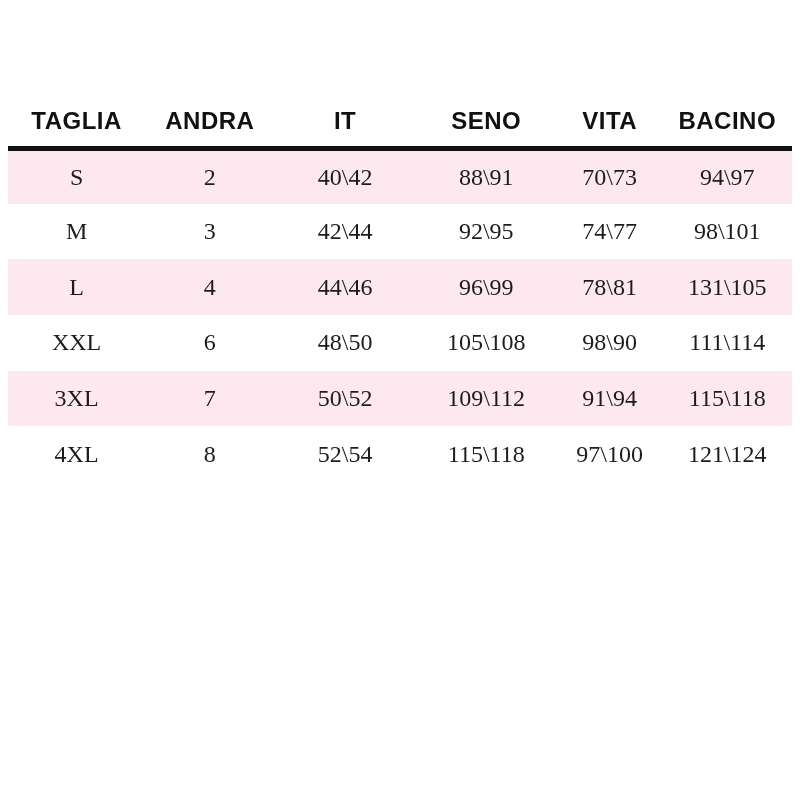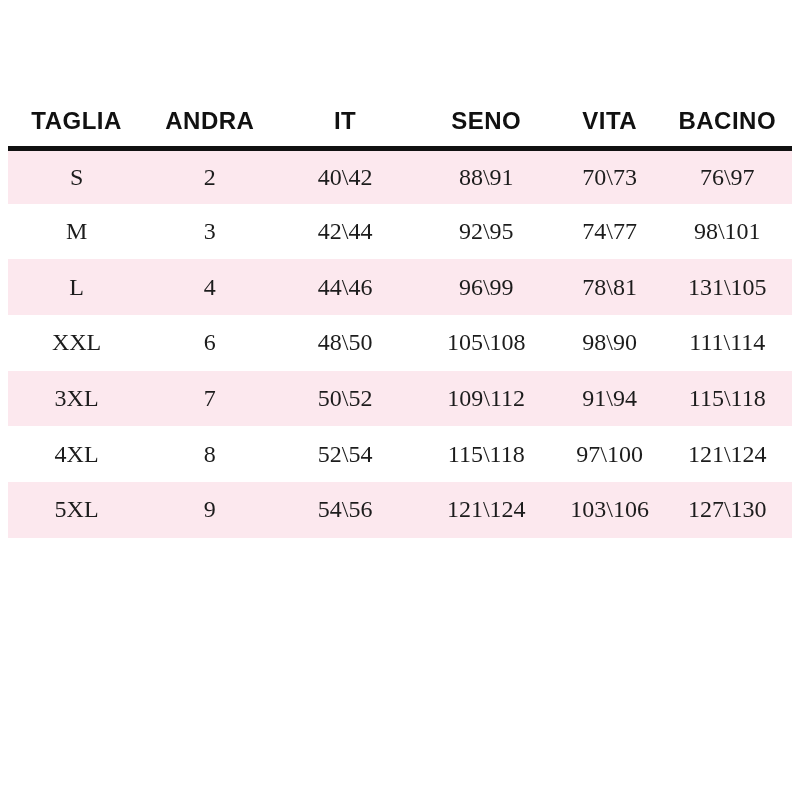--- a/index.html
+++ b/index.html
@@ -75,21 +75,21 @@
         <th>BACINO</th>
       </tr>
     </thead>
     <tbody>
       <tr>
         <td>S</td>
         <td>2</td>
         <td>40\42</td>
         <td>88\91</td>
         <td>70\73</td>
-        <td>76\97</td>
+        <td>94\97</td>
       </tr>
       <tr>
         <td>M</td>
         <td>3</td>
         <td>42\44</td>
         <td>92\95</td>
         <td>74\77</td>
         <td>98\101</td>
       </tr>
       <tr>
@@ -117,23 +117,15 @@
         <td>115\118</td>
       </tr>
       <tr>
         <td>4XL</td>
         <td>8</td>
         <td>52\54</td>
         <td>115\118</td>
         <td>97\100</td>
         <td>121\124</td>
       </tr>
-      <tr>
-        <td>5XL</td>
-        <td>9</td>
-        <td>54\56</td>
-        <td>121\124</td>
-        <td>103\106</td>
-        <td>127\130</td>
-      </tr>
     </tbody>
   </table>
 </div>
 
 </body></html>

